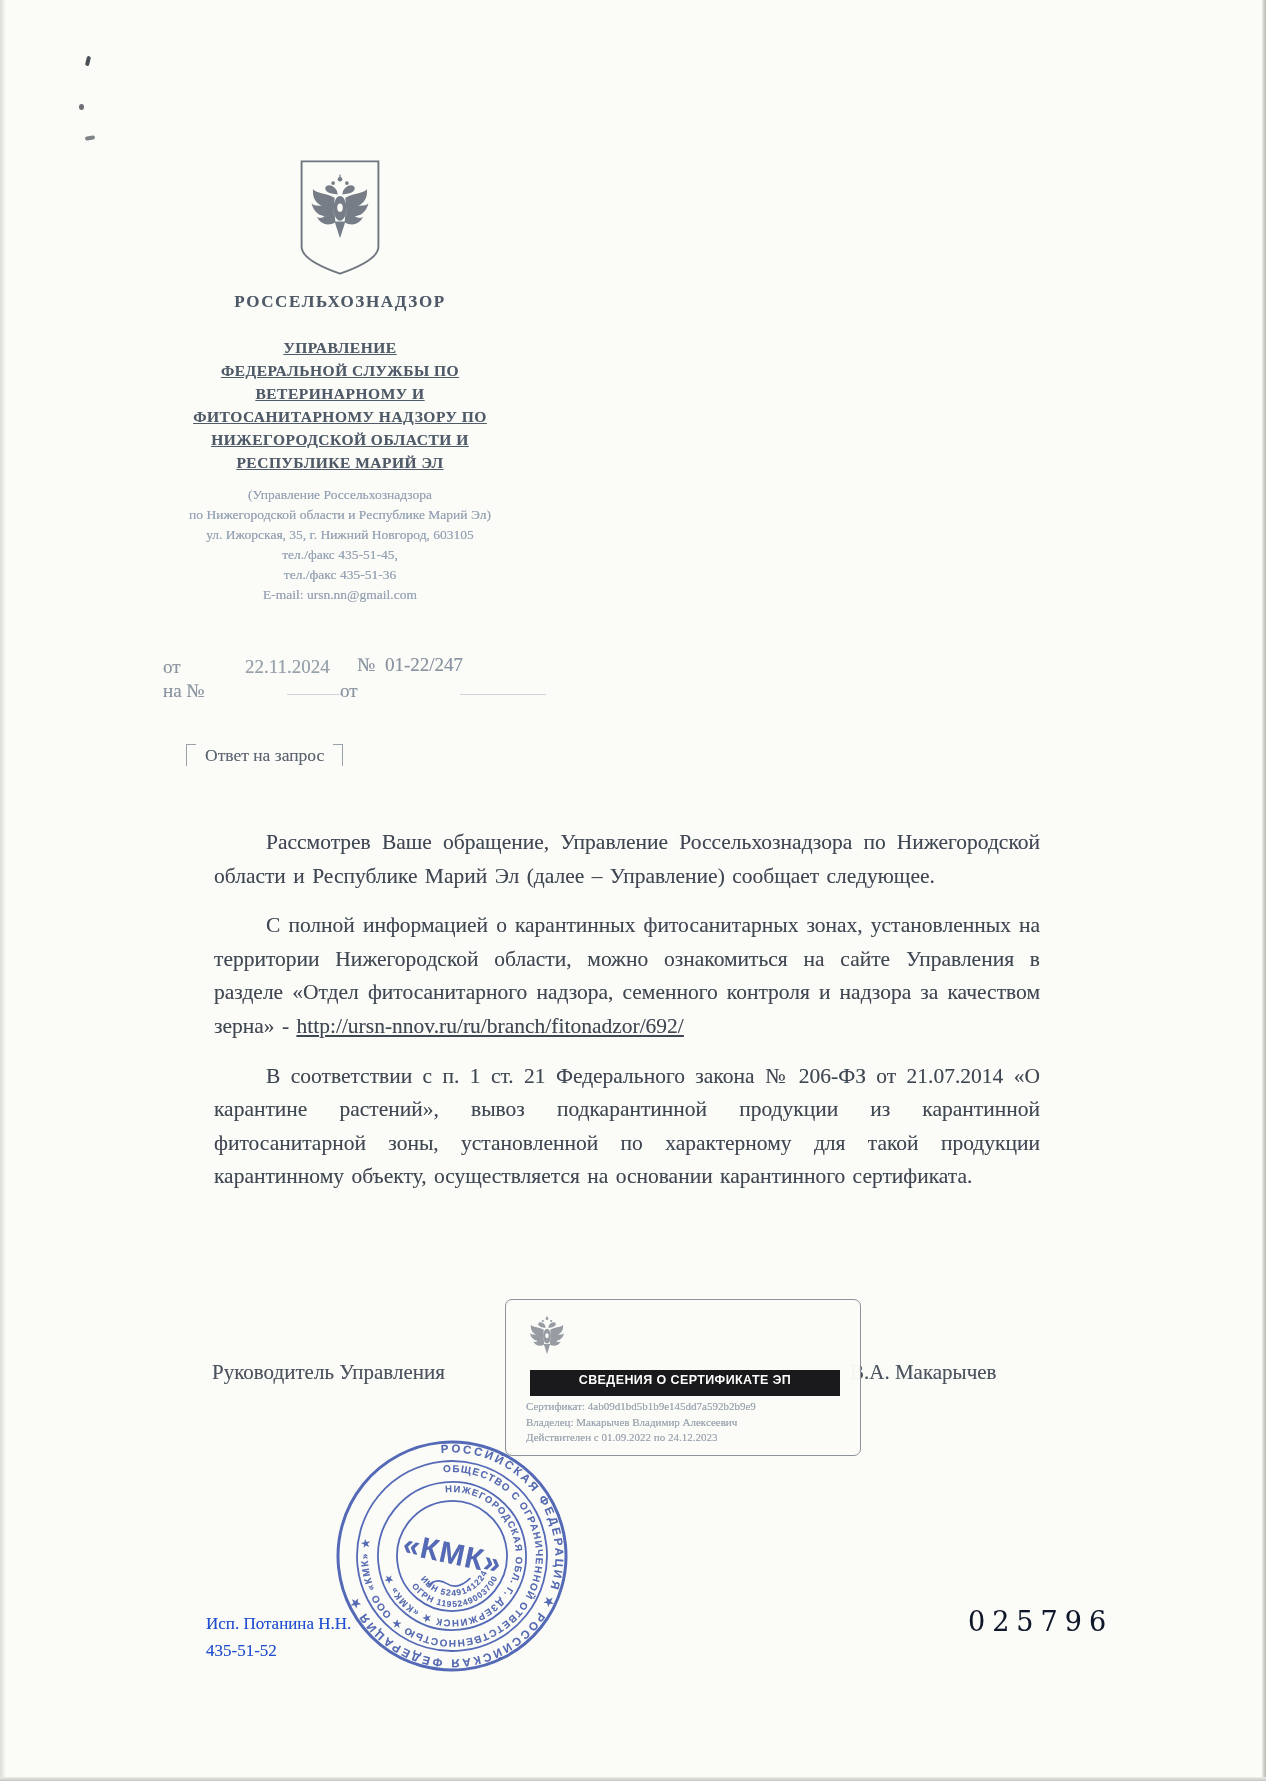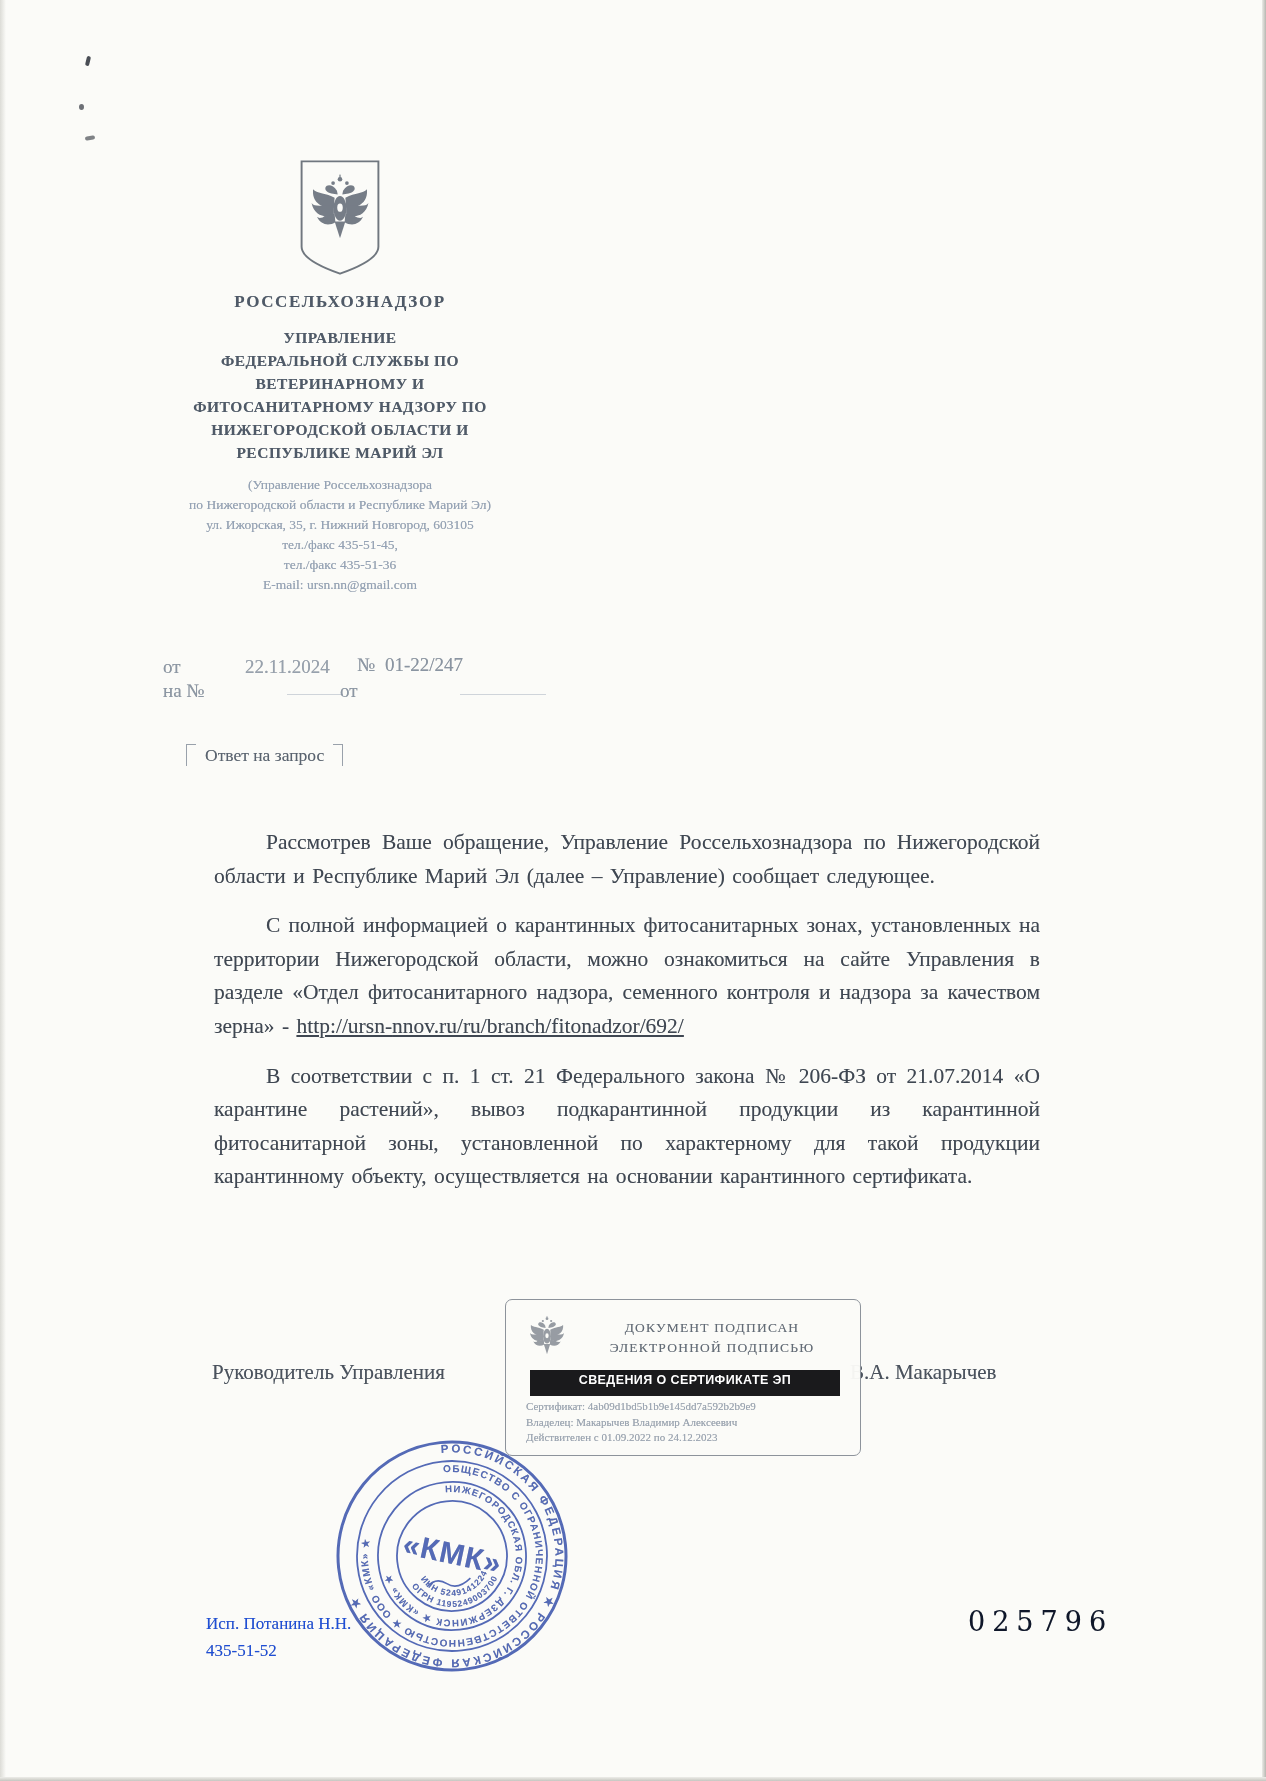--- a/index.html
+++ b/index.html
@@ -19,21 +19,21 @@
   
   .speck { position:absolute; background:#4a4e55; }
   .speck-1 { left:86px; top:56px; width:4px; height:10px; border-radius:2px; transform:rotate(14deg); }
   .speck-2 { left:79px; top:104px; width:5px; height:6px; border-radius:50%; opacity:.8; }
   .speck-3 { left:85px; top:136px; width:10px; height:4px; border-radius:2px; transform:rotate(-8deg); opacity:.7; }
 
   
   .letterhead { position:absolute; left:138px; top:158px; width:404px; text-align:center; color:#4f5a68; }
   .emblem-shield { width:96px; height:120px; display:block; margin:0 auto; }
   .agency { margin-top:14px; font-size:17px; font-weight:bold; letter-spacing:1.6px; }
-  .org-lines { margin-top:14px; font-weight:bold; font-size:15.5px; line-height:23px; letter-spacing:.5px; }
+  .org-lines { margin-top:24px; font-weight:bold; font-size:15.5px; line-height:23px; letter-spacing:.5px;text-decoration:underline; }
   .sub-lines { margin-top:11px; font-size:13.5px; line-height:20px; color:#94a3b7; }
 
   
   .ref { position:absolute; left:163px; top:620px; width:480px; height:60px;
          font-size:19px; color:#8c97a4;margin-top:32px; }
   .ref span { position:absolute; white-space:nowrap; }
   .r-from  { left:0;   top:4px; }
   .r-date  { left:82px; top:4px; color:#97a1ad; }
   .r-no    { left:194px; top:2px; }
   .r-num   { left:222px; top:2px; color:#8a95a2; }
@@ -170,24 +170,20 @@
     <p>В соответствии с п. 1 ст. 21 Федерального закона № 206-ФЗ от 21.07.2014 «О карантине растений», вывоз подкарантинной продукции из карантинной фитосанитарной зоны, установленной по характерному для такой продукции карантинному объекту, осуществляется на основании карантинного сертификата.</p>
   </div>
 
   <div class="sig-position">Руководитель Управления</div>
   <div class="sig-name">В.А. Макарычев</div>
 
   <div class="esig">
     <svg class="esig-eagle" viewBox="0 0 100 100">
       <use href="#dbl-eagle" width="100" height="100"></use>
     </svg>
-    <div class="esig-title">
-      <div>ДОКУМЕНТ ПОДПИСАН</div>
-      <div>ЭЛЕКТРОННОЙ ПОДПИСЬЮ</div>
-    </div>
     <div class="esig-bar">СВЕДЕНИЯ О СЕРТИФИКАТЕ ЭП</div>
     <div class="esig-meta">
       <div>Сертификат: 4ab09d1bd5b1b9e145dd7a592b2b9e9</div>
       <div>Владелец: Макарычев Владимир Алексеевич</div>
       <div>Действителен с 01.09.2022 по 24.12.2023</div>
     </div>
   </div>
 
   <svg class="round-stamp" viewBox="0 0 262 262">
     <defs>

